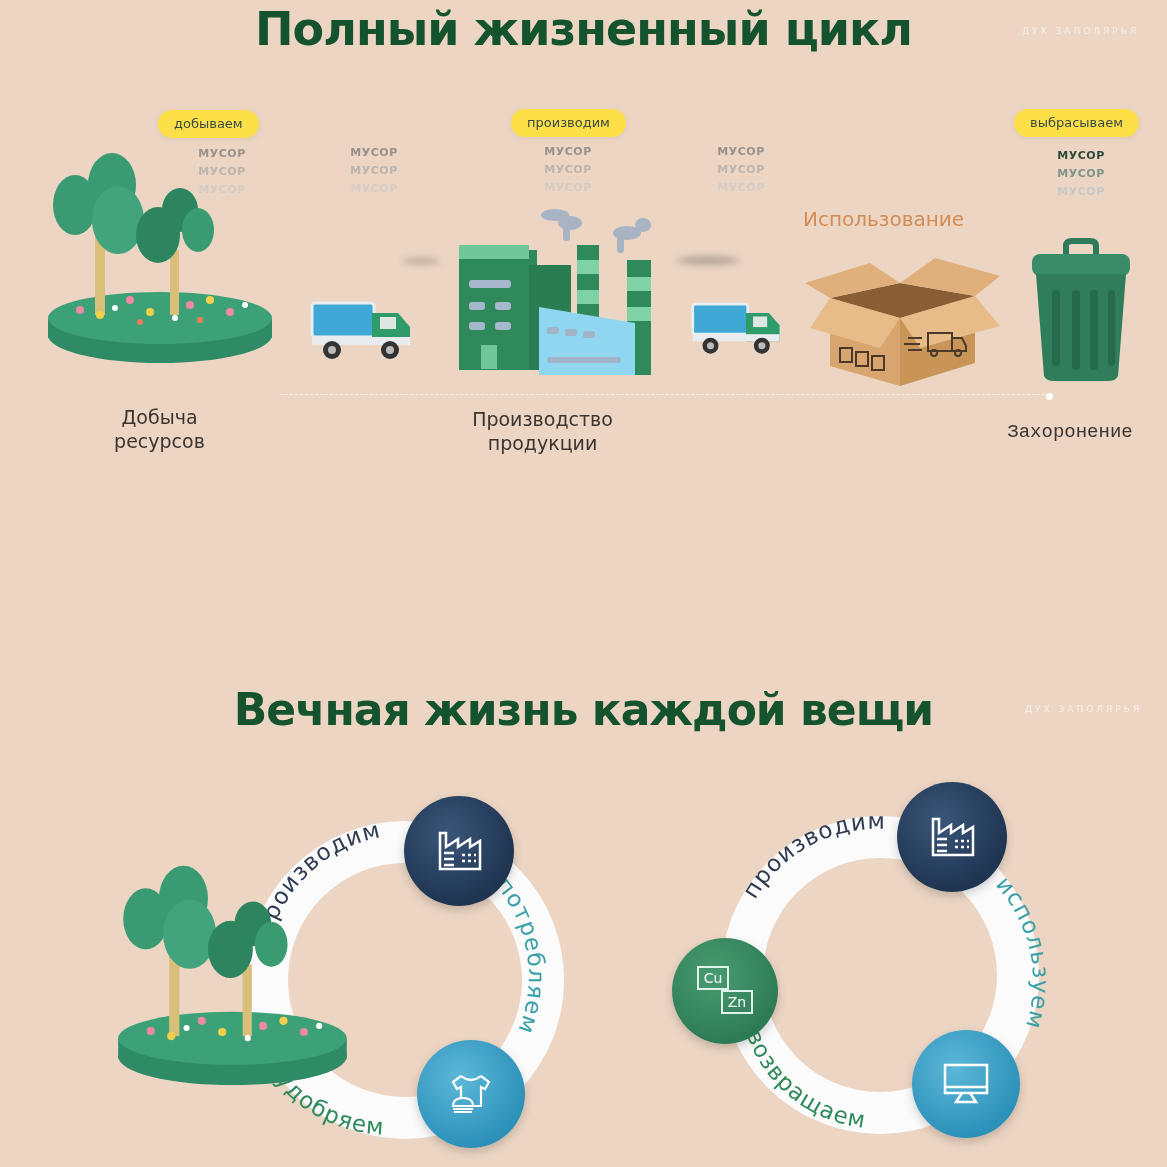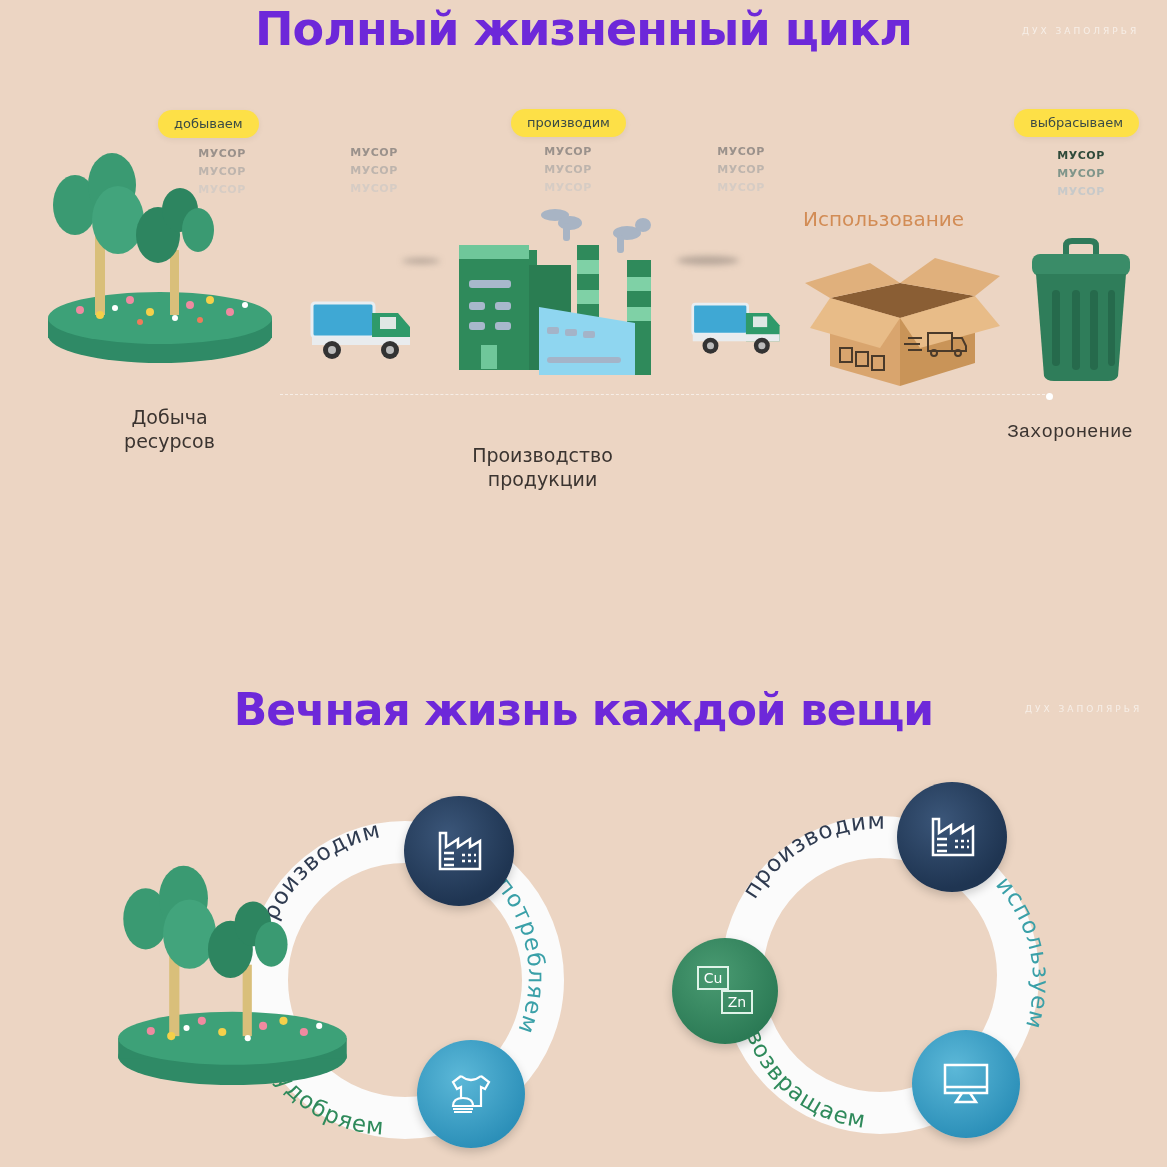--- a/index.html
+++ b/index.html
@@ -1,18 +1,18 @@
 <!DOCTYPE html>
 <html><head>
 <meta charset="utf-8">
 <style>
   html,body{margin:0;padding:0;}
   body{width:1167px;height:1167px;background:#ecd5c3;position:relative;overflow:hidden;font-family:"Liberation Sans",sans-serif;}
   .abs{position:absolute;}
-  .title{position:absolute;left:0;width:1167px;text-align:center;font-family:"DejaVu Sans",sans-serif;font-weight:bold;color:#6d28d9;letter-spacing:-1px;}
+  .title{position:absolute;left:0;width:1167px;text-align:center;font-family:"DejaVu Sans",sans-serif;font-weight:bold;color:#14532d;letter-spacing:-1px;}
   .title1{top:2px;font-size:46px;}
   .title2{top:684px;font-size:44px;}
   .brand{position:absolute;font-size:9px;letter-spacing:3px;color:#f7efe8;font-family:"DejaVu Sans",sans-serif;}
   .pill{position:absolute;background:#fde047;border-radius:16px;height:28px;line-height:28px;padding:0 16px;font-size:13px;color:#3a4a45;font-family:"DejaVu Sans",sans-serif;box-shadow:0 2px 6px rgba(0,0,0,0.06);}
   .trash{position:absolute;font-family:"DejaVu Sans",sans-serif;font-weight:bold;font-size:11px;line-height:18px;text-align:center;letter-spacing:0.5px;}
   .trash .t1{color:#9a918b;}
   .trash .t2{color:#bdb4ad;}
   .trash .t3{color:#d6ccc4;}
   .trash.dark .t1{color:#2f4a3a;}
   .trash.dark .t2{color:#7f958a;}
@@ -187,25 +187,25 @@
       <rect x="24" y="52" width="8" height="76" rx="4"></rect>
       <rect x="44" y="52" width="8" height="80" rx="4"></rect>
       <rect x="62" y="52" width="8" height="80" rx="4"></rect>
       <rect x="80" y="52" width="7" height="76" rx="4"></rect>
     </g>
 </svg>
 
 <div class="abs" style="left:280px;top:394px;width:770px;height:1px;border-top:1px dashed rgba(255,255,255,0.6);"></div>
 <div class="abs" style="left:1046px;top:393px;width:7px;height:7px;border-radius:50%;background:#fff;"></div>
 
-<div class="stage-label" style="left:92px;top:405px;width:155px;">
+<div class="stage-label" style="left:82px;top:405px;width:155px;">
   <div>Добыча</div>
   <div>ресурсов</div>
 </div>
-<div class="stage-label" style="left:450px;top:407px;width:185px;margin-top:36px;">
+<div class="stage-label" style="left:450px;top:407px;width:185px;">
   <div>Производство</div>
   <div>продукции</div>
 </div>
 <div class="stage-label" style="left:975px;top:420px;width:190px;font-family:Liberation Mono, monospace;">
   <div>Захоронение</div>
 </div>
 
 <div class="title title2">Вечная жизнь каждой вещи</div>
 <div class="brand" style="left:1025px;top:704px;">ДУХ ЗАПОЛЯРЬЯ</div>
 

